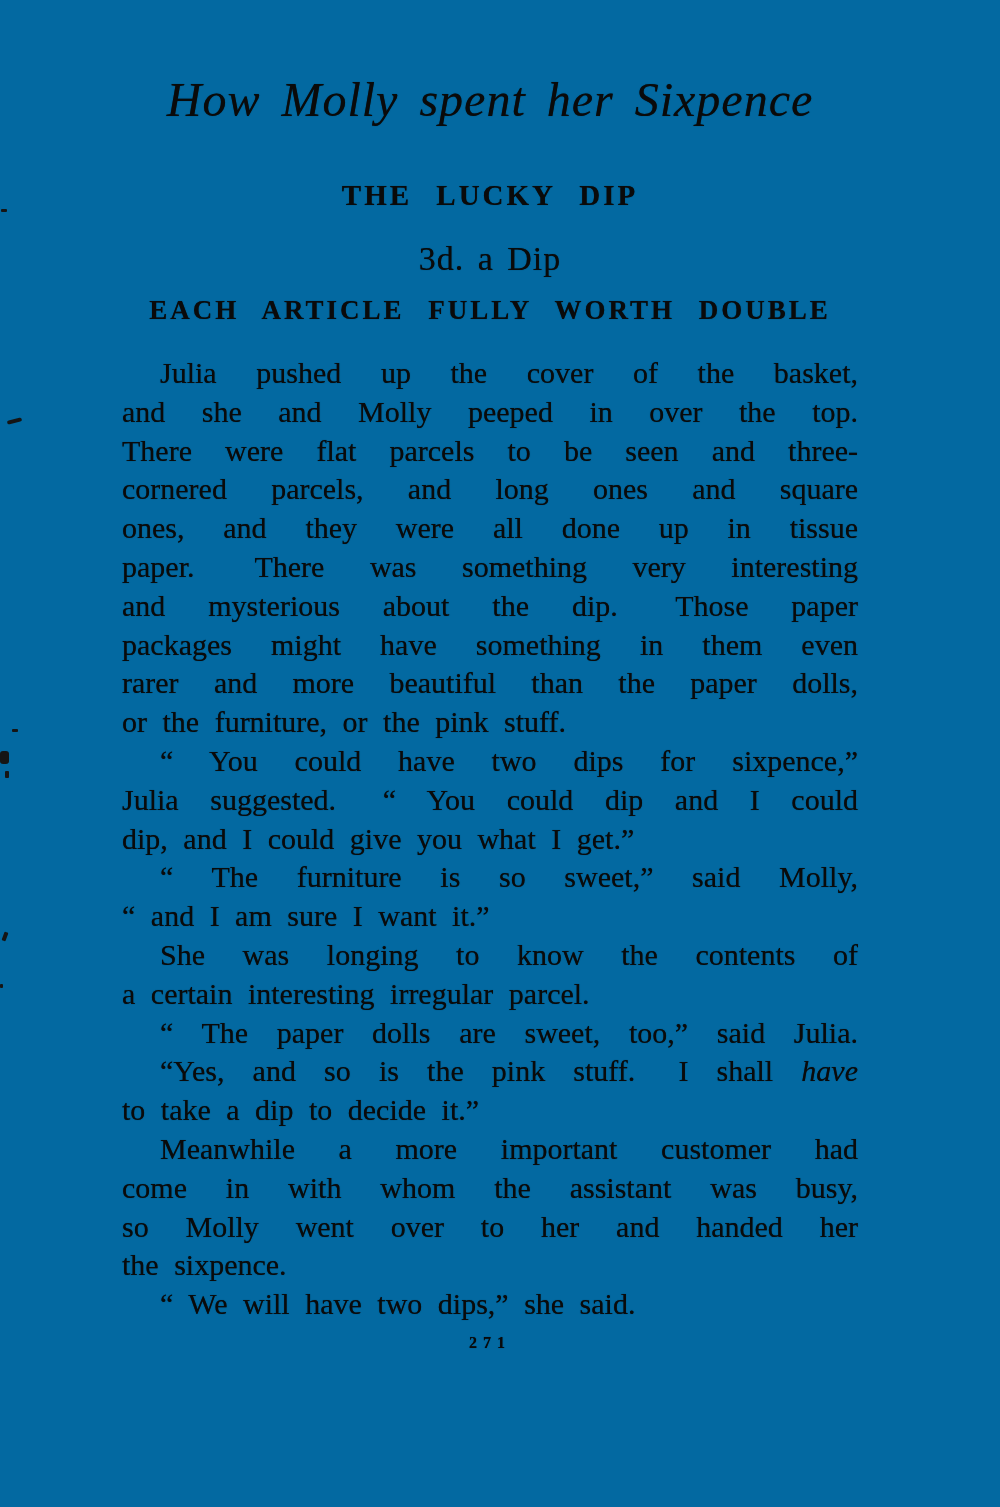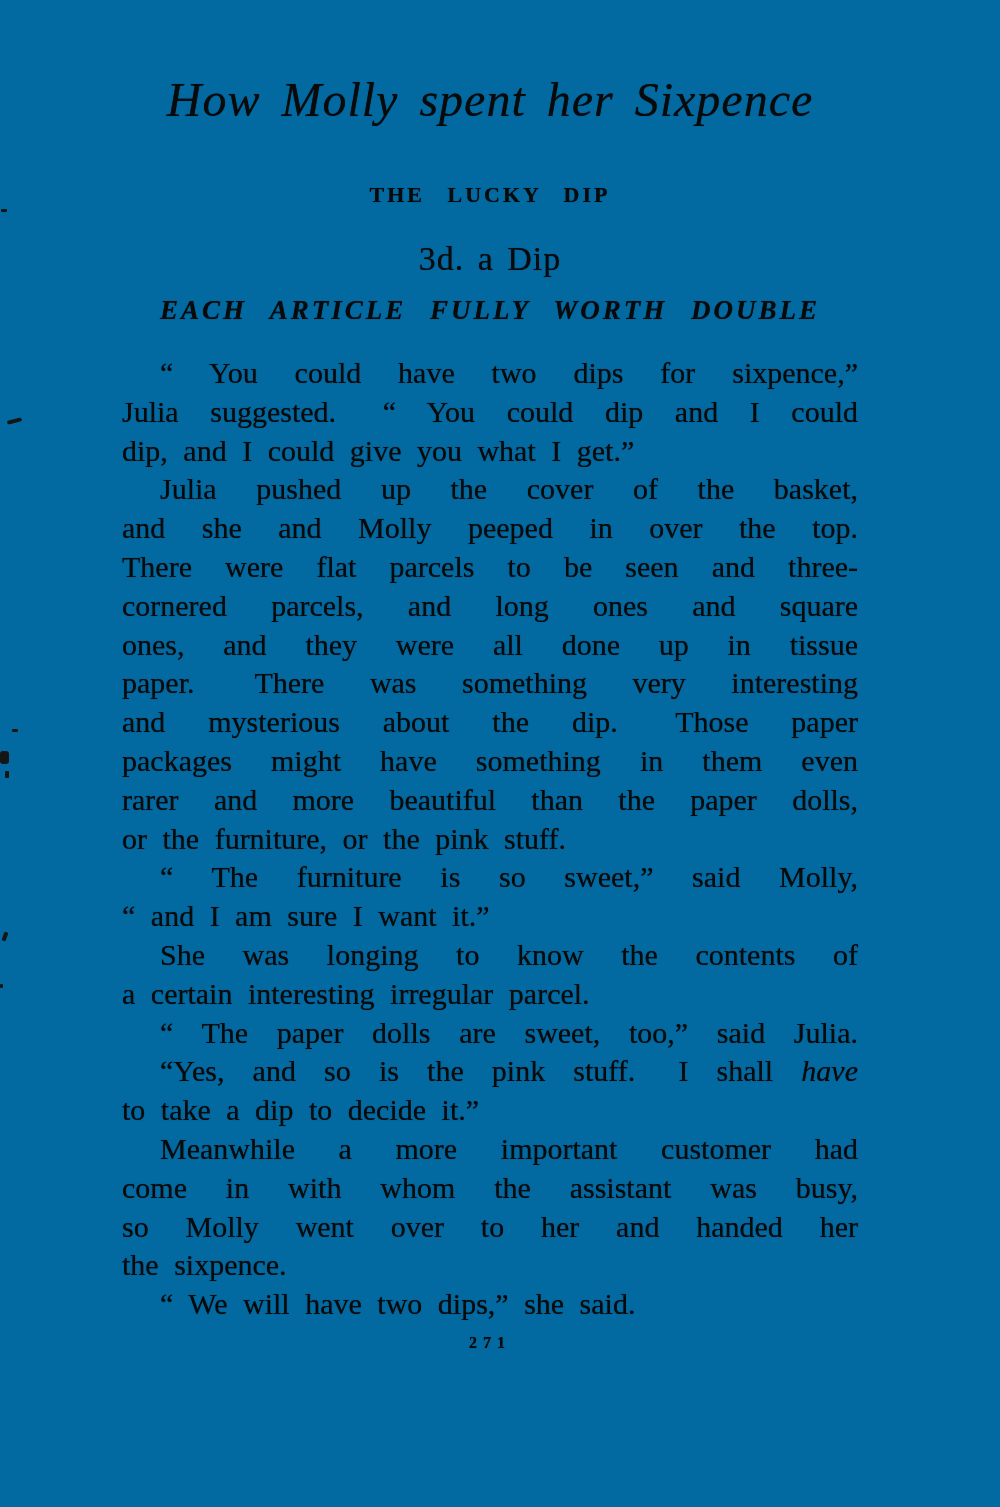--- a/index.html
+++ b/index.html
@@ -28,21 +28,21 @@
     font-weight: normal;
     text-align: center;
     line-height: 56px;
     letter-spacing: 1px;
     word-spacing: 8px;
     white-space: nowrap;
   }
   .heading {
     margin-top: 52px;
     text-align: center;
-    font-size: 22px;
+    font-size: 29px;
     line-height: 30px;
     letter-spacing: 3px;
     word-spacing: 14px;
     font-weight: bold;
   }
   .subheading {
     margin-top: 34px;
     text-align: center;
     font-size: 34px;
     line-height: 30px;
@@ -50,21 +50,20 @@
     word-spacing: 4px;
   }
   .tagline {
     margin-top: 20px;
     text-align: center;
     font-size: 27px;
     line-height: 32px;
     letter-spacing: 3px;
     word-spacing: 14px;
     font-weight: bold;
-    font-style: italic;
   }
   .bodytext {
     margin-top: 28px;
     font-size: 30px;
   }
   .line {
     line-height: 38.8px;
     word-spacing: 8px;
     white-space: nowrap;
   }
@@ -102,35 +101,35 @@
 <body>
 
 <div class="page">
   <div class="content">
     <h1 class="title">How Molly spent her Sixpence</h1>
     <div class="heading">THE LUCKY DIP</div>
     <div class="subheading">3d. a Dip</div>
     <div class="tagline">EACH ARTICLE FULLY WORTH DOUBLE</div>
     <div class="bodytext" id="body-text">
         <div class="paragraph">
-          <div class="line justify indent"><span>“ You could have two dips for sixpence,”</span></div>
-          <div class="line justify"><span>Julia suggested.  “ You could dip and I could</span></div>
-          <div class="line"><span>dip, and I could give you what I get.”</span></div>
-        </div>
-        <div class="paragraph">
           <div class="line justify indent"><span>Julia pushed up the cover of the basket,</span></div>
           <div class="line justify"><span>and she and Molly peeped in over the top.</span></div>
           <div class="line justify"><span>There were flat parcels to be seen and three-</span></div>
           <div class="line justify"><span>cornered parcels, and long ones and square</span></div>
           <div class="line justify"><span>ones, and they were all done up in tissue</span></div>
           <div class="line justify"><span>paper.  There was something very interesting</span></div>
           <div class="line justify"><span>and mysterious about the dip.  Those paper</span></div>
           <div class="line justify"><span>packages might have something in them even</span></div>
           <div class="line justify"><span>rarer and more beautiful than the paper dolls,</span></div>
           <div class="line"><span>or the furniture, or the pink stuff.</span></div>
+        </div>
+        <div class="paragraph">
+          <div class="line justify indent"><span>“ You could have two dips for sixpence,”</span></div>
+          <div class="line justify"><span>Julia suggested.  “ You could dip and I could</span></div>
+          <div class="line"><span>dip, and I could give you what I get.”</span></div>
         </div>
         <div class="paragraph">
           <div class="line justify indent"><span>“ The furniture is so sweet,” said Molly,</span></div>
           <div class="line"><span>“ and I am sure I want it.”</span></div>
         </div>
         <div class="paragraph">
           <div class="line justify indent"><span>She was longing to know the contents of</span></div>
           <div class="line"><span>a certain interesting irregular parcel.</span></div>
         </div>
         <div class="paragraph">

